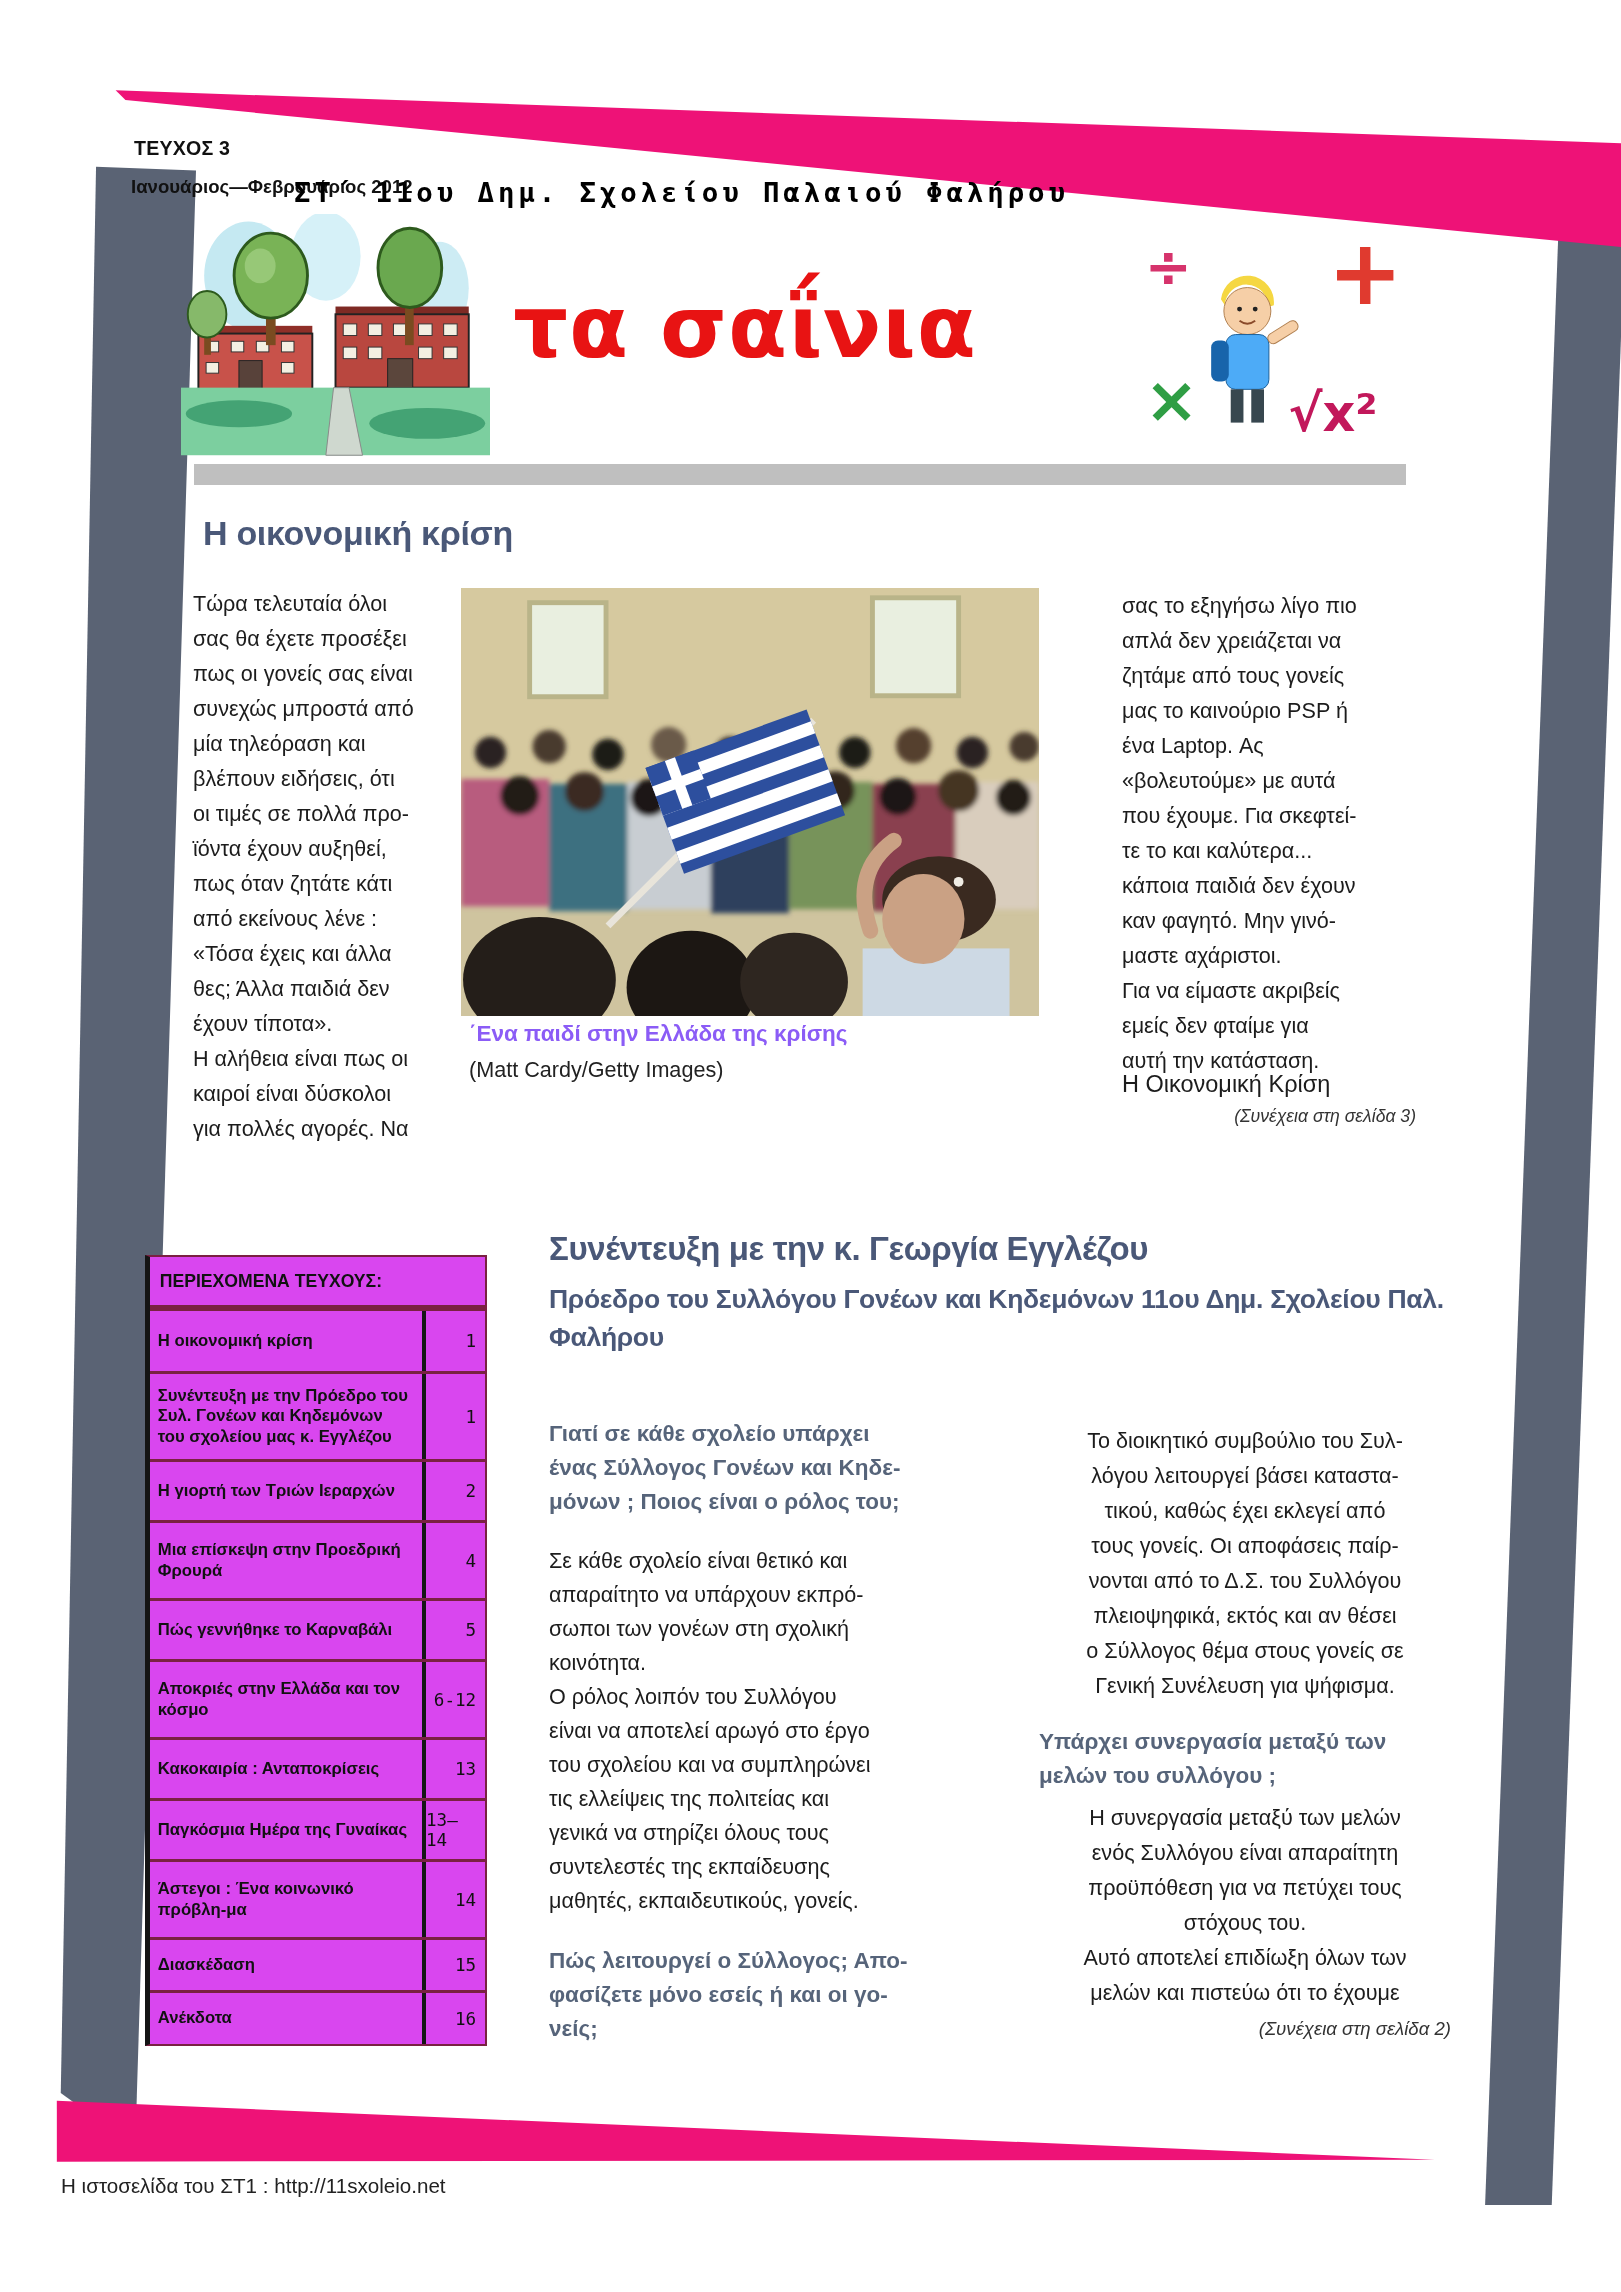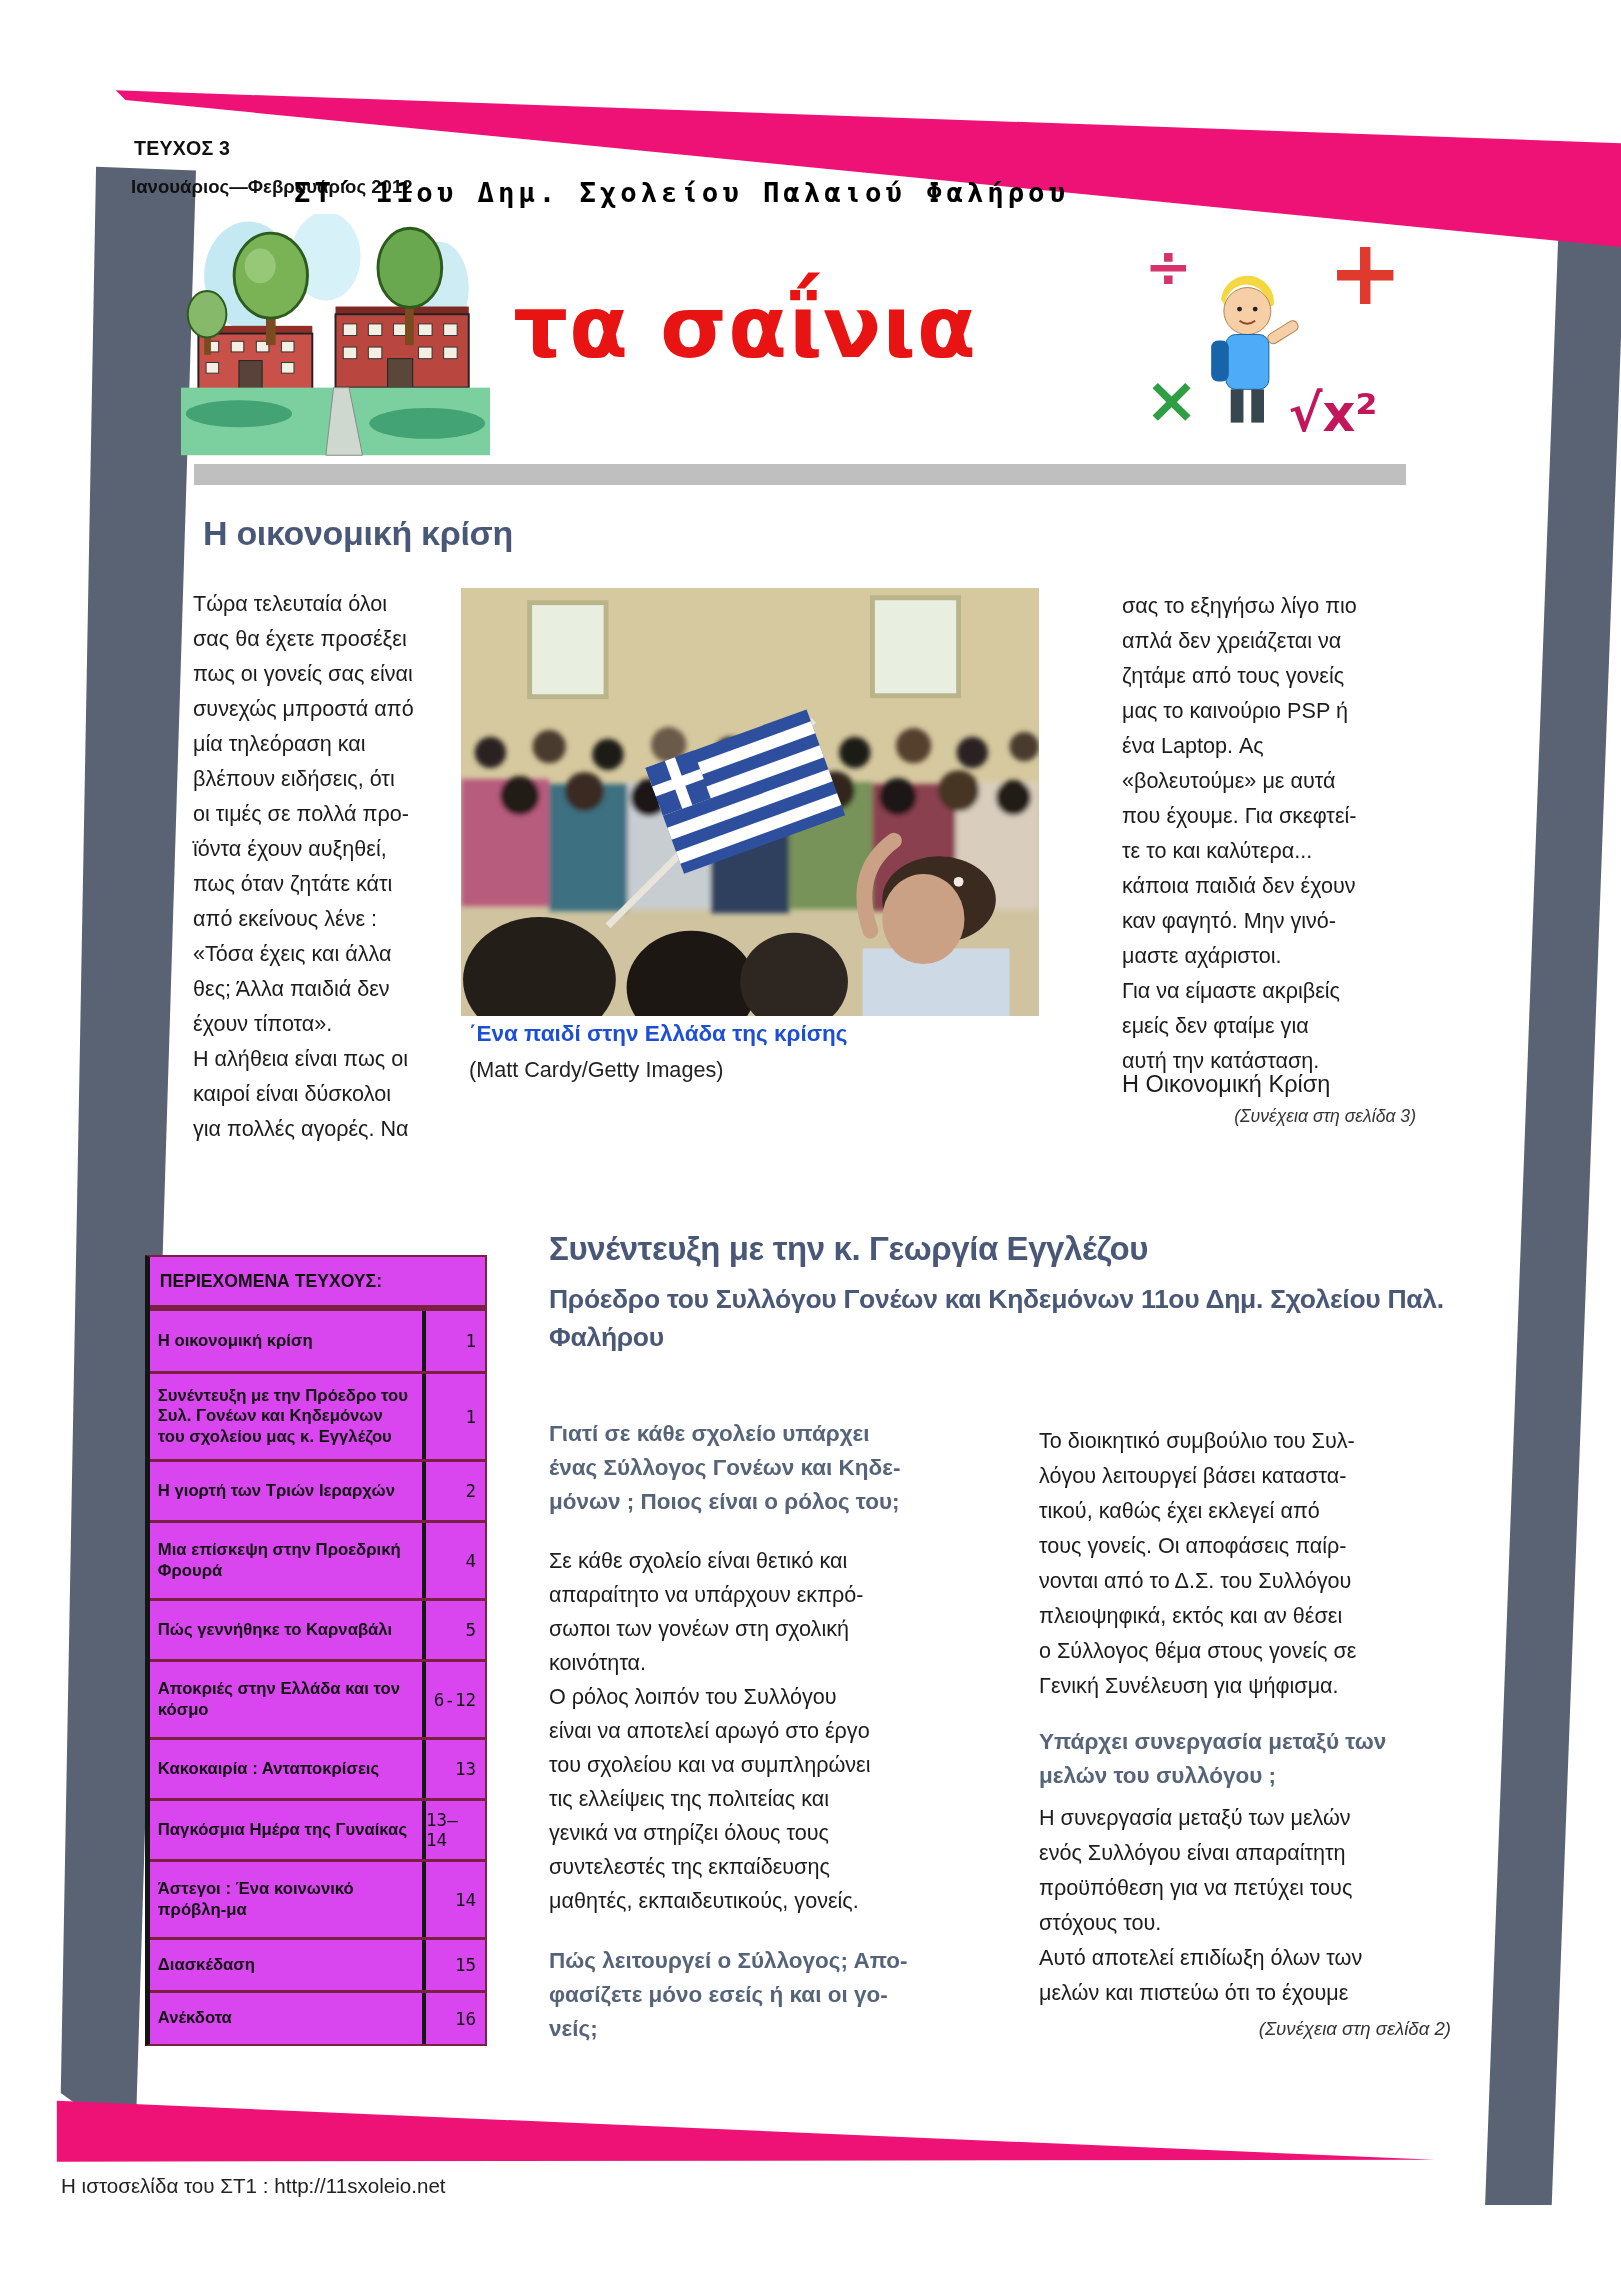--- a/index.html
+++ b/index.html
@@ -26,21 +26,21 @@
   
   .crisis-title { left:203px; top:514px; font-size:34px; font-weight:bold; color:#4a5878; letter-spacing:-0.3px; }
   .pre { white-space:pre-line; }
   .col-body { font-size:21.6px; line-height:35px; color:#1c1c1c; }
   .crisis-left  { left:193px; top:586px; width:255px; }
   .crisis-right { left:1122px; top:588px; width:294px; }
   .crisis-closing { left:1122px; top:1068px; width:294px; font-size:23.5px; line-height:33px; color:#1c1c1c; }
   .crisis-cont { left:1122px; top:1106px; width:294px; text-align:right;
                  font-style:italic; font-size:17.6px; color:#333; }
   .photo-box { left:461px; top:588px; width:578px; height:428px; overflow:hidden; background:#cfc49f; }
-  .caption-bold   { left:469px; top:1021px; font-size:22.5px; font-weight:bold; color:#1d4ed8; }
+  .caption-bold   { left:469px; top:1021px; font-size:22.5px; font-weight:bold; color:#8b5cf6; }
   .caption-credit { left:469px; top:1057px; font-size:21.6px; color:#222; }
 
   
   .toc { left:145px; top:1255px; width:342px;
          border:2.9px solid #7a2142; border-left:5.9px solid #141414; background:#d946ef; }
   .toc-header { padding:13.7px 9.8px 11.8px 9.8px; font-size:17.6px; font-weight:bold; color:#111;
                 border-bottom:3.9px solid #7a2142; min-height:51px; }
   .toc-row { display:flex; align-items:stretch; border-top:3.9px solid #7a2142; }
   .toc-row:first-of-type { border-top:none; }
   .toc-title { flex:1; display:flex; align-items:center; padding:5.9px 7.8px;
@@ -52,21 +52,21 @@
   
   .iv-title { left:549px; top:1230px; font-size:33px; font-weight:bold; color:#4a5878; letter-spacing:-0.4px; }
   .iv-subtitle { left:549px; top:1280px; width:912px; font-size:26.5px; line-height:38px;
                  font-weight:bold; color:#4a5878; letter-spacing:-0.3px; }
   .q-head { font-size:22.5px; line-height:34px; font-weight:bold; color:#56647a; }
   .iv-left  { left:549px; top:1417px; width:431px; }
   .iv-right { left:1039px; top:1423px; width:412px; }
   .iv-left .col-body  { margin-top:25px; line-height:34px; }
   .iv-left .q2 { margin-top:25.5px; }
   .iv-right .q3 { margin-top:21.6px; }
-  .iv-right .col-body { margin-top:7.8px; }
+  .iv-right .col-body { margin-top:7.8px;text-align:center; }
   .iv-cont { margin-top:7.8px; text-align:right; font-style:italic; font-size:18.6px; color:#333; }
 
   .footer-line { left:61px; top:2174px; font-size:20.6px; color:#222; }
 </style>
 </head>
 <body>
 
 <div class="canvas">
 
   <svg class="abs decor" viewBox="0 0 1654 2339" preserveAspectRatio="none">

